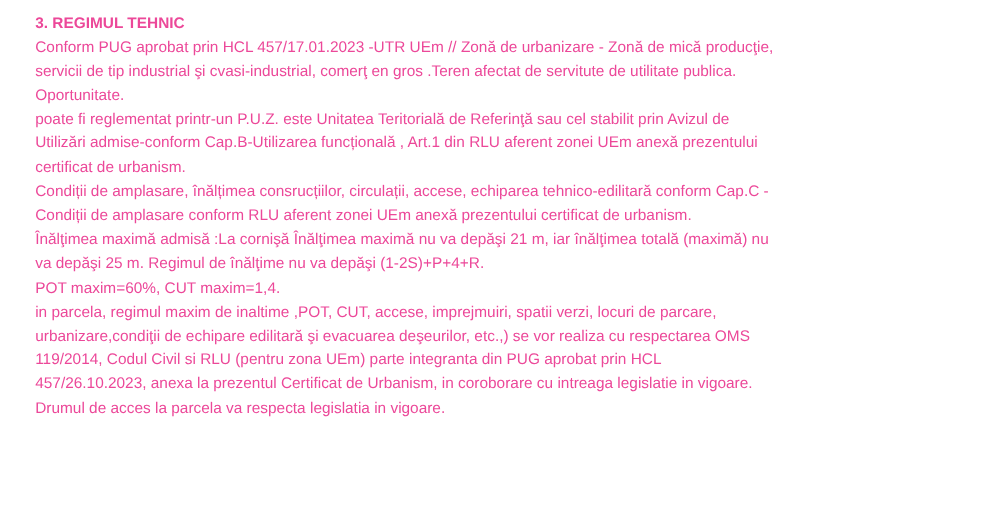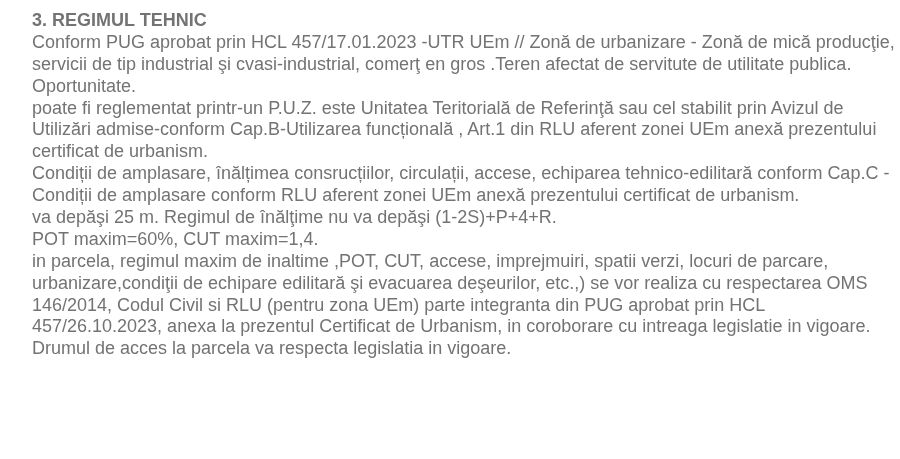--- a/index.html
+++ b/index.html
@@ -12,22 +12,22 @@
       height: 459px;
       overflow: hidden;
       position: relative;
     }
     .doc {
       position: absolute;
       left: 32px;
       top: 10px;
       width: 860px;
       font-family: "Liberation Sans", sans-serif;
-      font-size: 18px;
-      color: #737373;
+      font-size: 14px;
+      color: #ec4899;
       line-height: 21.9px;
     }
     .line {
       display: block;
       white-space: nowrap;
       height: 21.9px;
     }
     .title {
       font-weight: bold;
     }
@@ -38,20 +38,21 @@
 <div class="doc">
   <span class="line title">3. REGIMUL TEHNIC</span>
   <span class="line">Conform PUG aprobat prin HCL 457/17.01.2023 -UTR UEm // Zonă de urbanizare - Zonă de mică producţie,</span>
   <span class="line">servicii de tip industrial şi cvasi-industrial, comerţ en gros .Teren afectat de servitute de utilitate publica.</span>
   <span class="line">Oportunitate.</span>
   <span class="line">poate fi reglementat printr-un P.U.Z. este Unitatea Teritorială de Referinţă sau cel stabilit prin Avizul de</span>
   <span class="line">Utilizări admise-conform Cap.B-Utilizarea funcțională , Art.1 din RLU aferent zonei UEm anexă prezentului</span>
   <span class="line">certificat de urbanism.</span>
   <span class="line">Condiții de amplasare, înălțimea consrucțiilor, circulații, accese, echiparea tehnico-edilitară conform Cap.C -</span>
   <span class="line">Condiții de amplasare conform RLU aferent zonei UEm anexă prezentului certificat de urbanism.</span>
+  <span class="line">Înălţimea maximă admisă :La cornişă Înălţimea maximă nu va depăşi 21 m, iar înălţimea totală (maximă) nu</span>
   <span class="line">va depăşi 25 m. Regimul de înălţime nu va depăşi (1-2S)+P+4+R.</span>
   <span class="line">POT maxim=60%, CUT maxim=1,4.</span>
   <span class="line">in parcela, regimul maxim de inaltime ,POT, CUT, accese, imprejmuiri, spatii verzi, locuri de parcare,</span>
   <span class="line">urbanizare,condiţii de echipare edilitară şi evacuarea deşeurilor,  etc.,) se vor realiza cu respectarea OMS</span>
-  <span class="line">146/2014,  Codul Civil si RLU (pentru zona UEm) parte integranta din PUG aprobat prin HCL</span>
+  <span class="line">119/2014,  Codul Civil si RLU (pentru zona UEm) parte integranta din PUG aprobat prin HCL</span>
   <span class="line">457/26.10.2023, anexa la prezentul Certificat de Urbanism, in coroborare cu intreaga legislatie in vigoare.</span>
   <span class="line">Drumul de acces la parcela va respecta legislatia in vigoare.</span>
 </div>
 
 </body></html>

